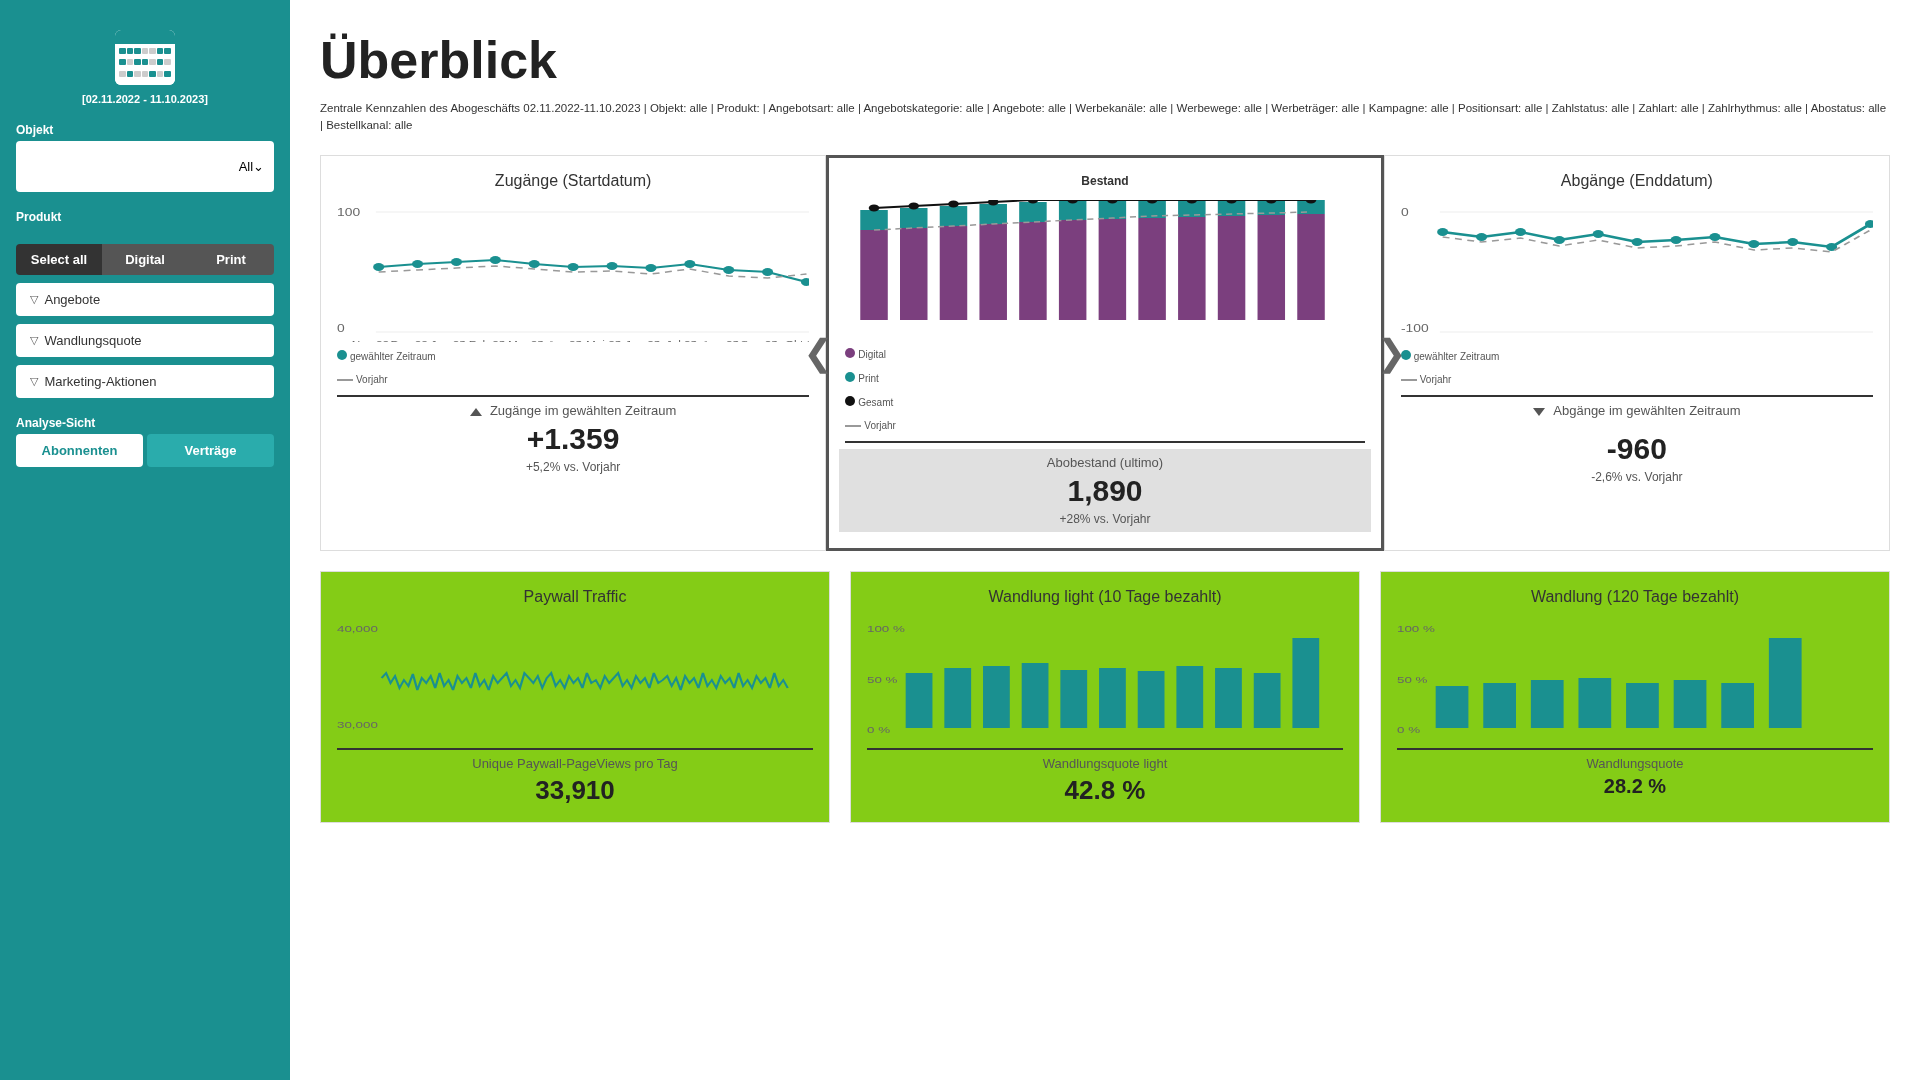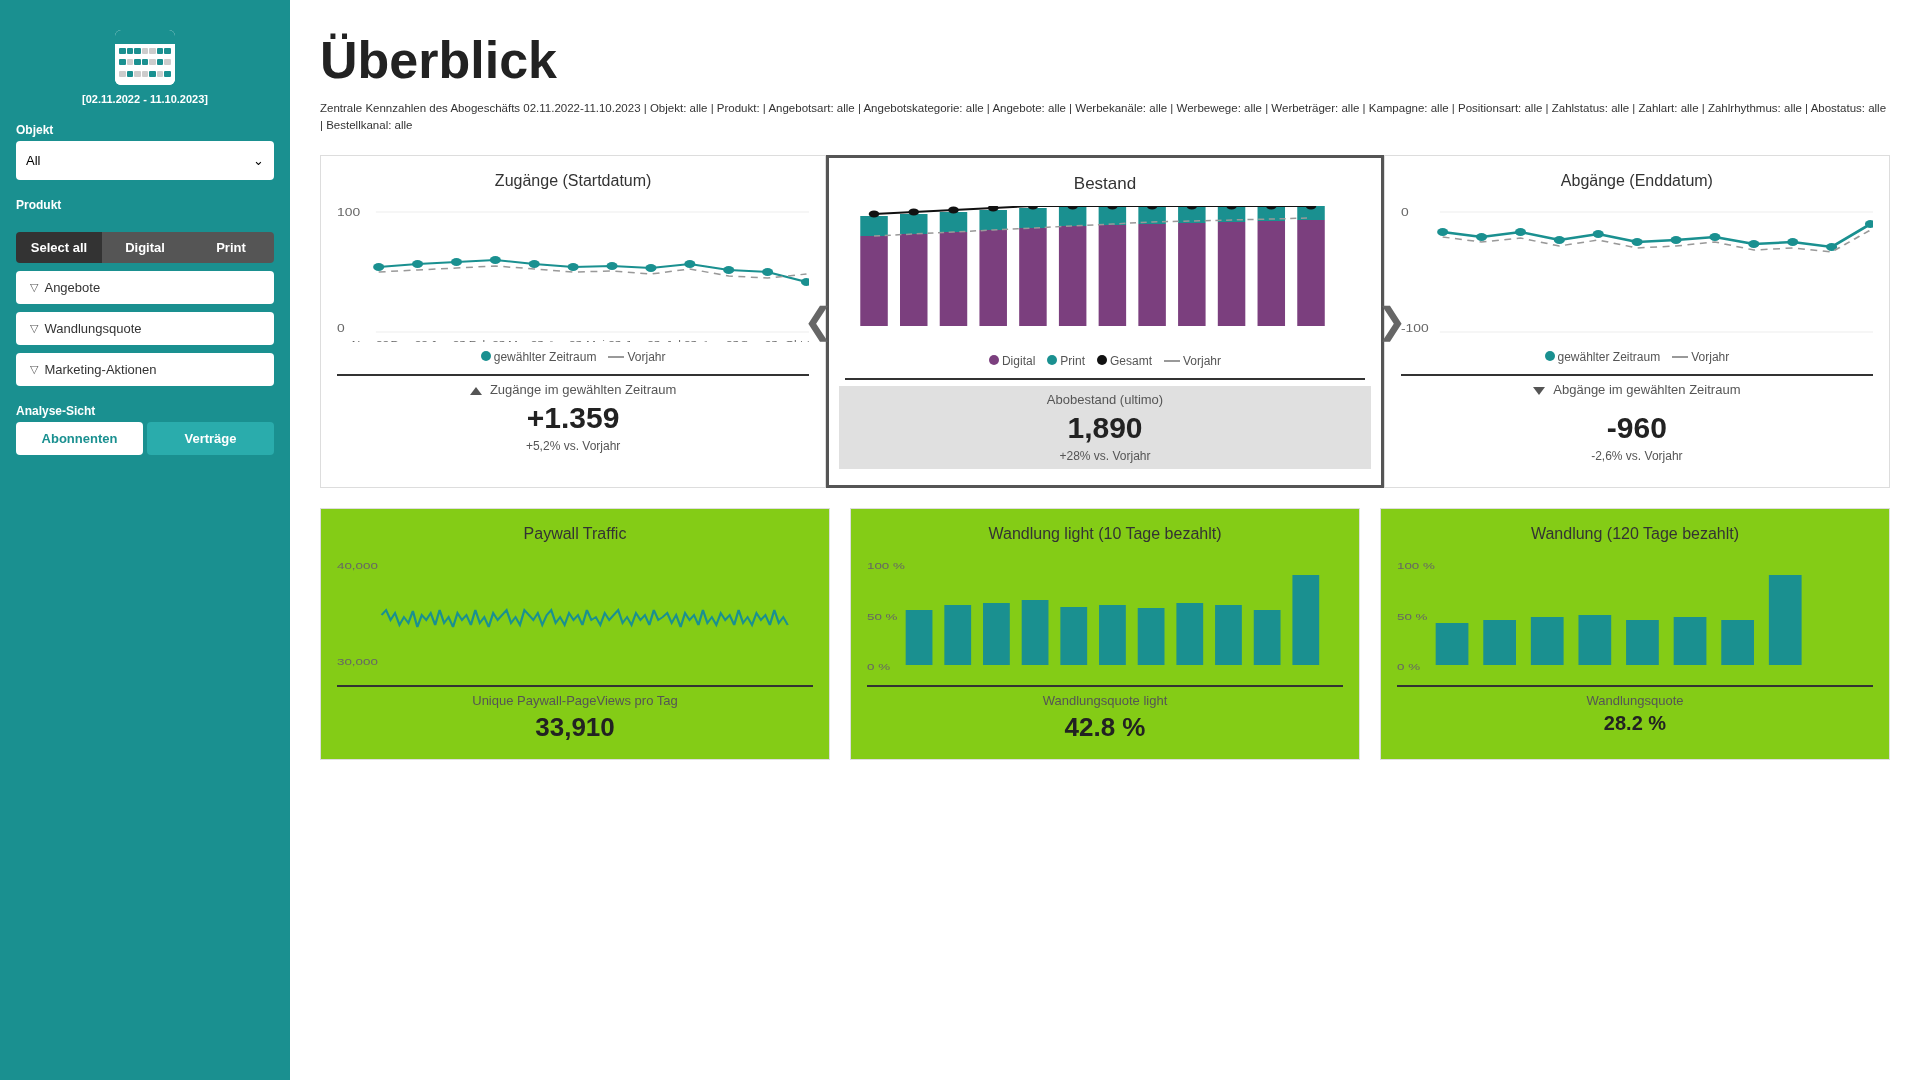--- a/index.html
+++ b/index.html
@@ -44,25 +44,25 @@
       font-weight: bold;
       align-self: flex-start;
       margin-top: 18px;
       margin-bottom: 4px;
     }
     .sidebar-select {
       width: 100%;
       background: white;
       border: none;
       border-radius: 4px;
-      padding: 12px 10px;
+      padding: 18px 10px;
       font-size: 13px;
       display: flex;
       align-items: center;
-      justify-content: space-between;
+      justify-content: flex-end;
       cursor: pointer;
     }
     .produkt-buttons {
       display: flex;
       width: 100%;
       margin-top: 16px;
       gap: 0;
     }
     .prod-btn {
       flex: 1;
@@ -165,33 +165,34 @@
       flex: 1.1;
       position: relative;
       background: white;
     }
     .chart-title {
       text-align: center;
       font-size: 16px;
       color: #333;
       margin-bottom: 12px;
     }
-    .chart-title.bold { font-weight: normal; font-size: 17px; }
+    .chart-title.bold { font-weight: bold; font-size: 12px; }
     .chart-area {
       height: 140px;
       position: relative;
       margin-bottom: 8px;
     }
     .chart-legend {
       display: flex;
       justify-content: center;
       gap: 12px;
-      font-size: 12px;
+      font-size: 10px;
       color: #555;
       flex-wrap: wrap;
+      flex-direction: column;
     }
     .legend-dot {
       display: inline-block;
       width: 10px;
       height: 10px;
       border-radius: 50%;
       margin-right: 3px;
     }
     .legend-line {
       display: inline-block;

